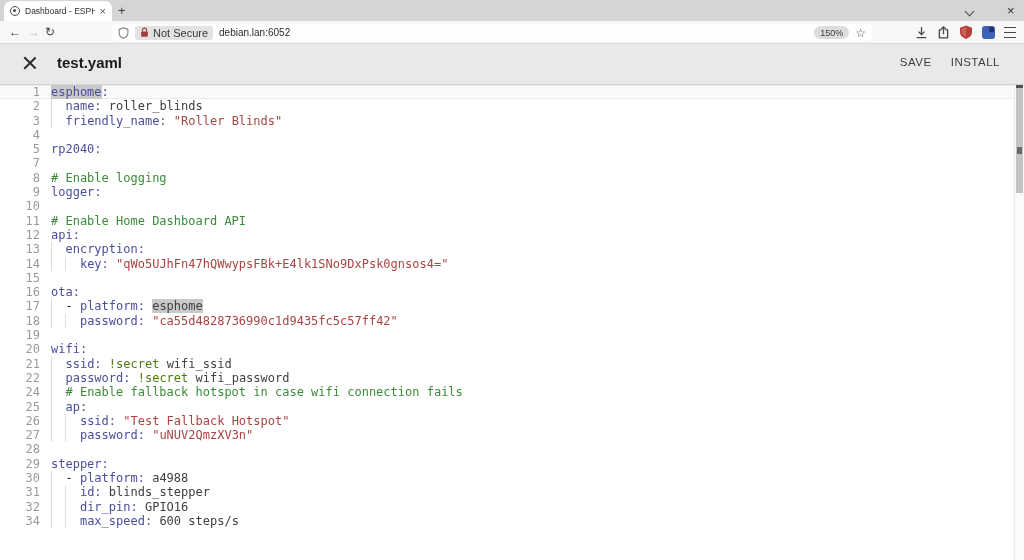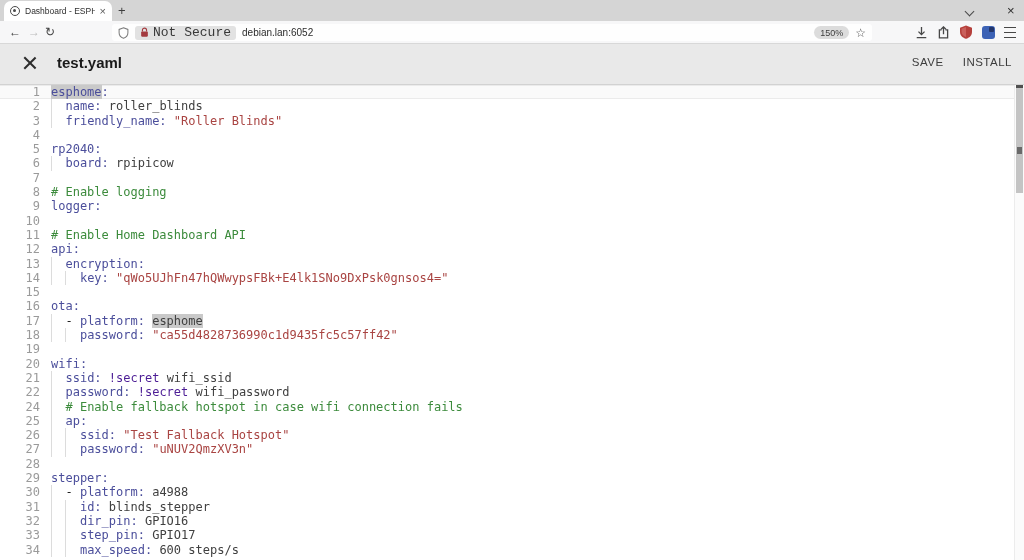--- a/index.html
+++ b/index.html
@@ -18,53 +18,53 @@
   .newtab { position:absolute; left:118px; top:2px; font-size:13px; color:#3f3f3f; line-height:17px; }
   .chev { position:absolute; top:8px; width:7px; height:7px; border:solid #4a4a4a; border-width:0 1.4px 1.4px 0; transform:rotate(45deg); }
   .win-close { position:absolute; left:1007px; top:3px; font-size:13px; color:#2e2e2e; }
 
   
   .toolbar { position:absolute; left:0; top:21px; width:1024px; height:23px; background:#f7f7f8; border-bottom:1px solid #d8d8d8; }
   .navbtn { position:absolute; top:25px; font-size:12px; color:#424242; }
   .urlbar { position:absolute; left:112px; top:24px; width:760px; height:17px; background:#fefefe; border-radius:3px;
             display:flex; align-items:center; padding:0 6px; gap:6px; }
   .chip { background:#e2e2e2; border-radius:3px; height:14px; display:flex; align-items:center; gap:4px; padding:0 5px; }
-  .chip span { font-size:13px; color:#383838;font-family:Liberation Mono, monospace; }
+  .chip span { font-size:11px; color:#383838; }
   .url-text { font-size:10px; color:#2c2c2c; flex:1; }
   .zoom-chip { background:#dcdcdc; border-radius:8px; height:13px; padding:0 6px; font-size:9px; color:#3d3d3d; display:flex; align-items:center; }
   .star { font-size:12px; color:#555; line-height:1; }
   .tb-icons { position:absolute; right:8px; top:23px; display:flex; align-items:center; gap:9px; height:18px; }
   .ext-blue { width:13px; height:13px; background:#3c62b5; border-radius:3px; position:relative; }
   .ext-blue::after { content:""; position:absolute; right:1px; top:1px; width:5px; height:5px; background:#23366b; border-radius:1px; }
   .burger { width:12px; height:11px; background:linear-gradient(#474747 0 1.4px, transparent 1.4px 4.8px, #474747 4.8px 6.2px, transparent 6.2px 9.6px, #474747 9.6px 11px); }
 
   
   .ed-header { position:absolute; left:0; top:44px; width:1024px; height:41px; background:#e9e9e9;
                border-bottom:1px solid #d2d2d2; display:flex; align-items:center; }
   .close-x { position:absolute; left:22px; top:55px; width:16px; height:16px; cursor:pointer; }
   .close-x::before, .close-x::after { content:""; position:absolute; left:7px; top:0; width:1.6px; height:16px; background:#2d2d2d; }
   .close-x::before { transform:rotate(45deg); }
   .close-x::after { transform:rotate(-45deg); }
   .ed-title { position:absolute; left:57px; top:54px; font-size:15px; font-weight:bold; color:#1a1a1a; }
-  .ed-actions { position:absolute; right:12px; top:56px; display:flex; gap:19px; }
+  .ed-actions { position:absolute; right:24px; top:56px; display:flex; gap:19px; }
   .ed-btn { font-size:11.5px; letter-spacing:.5px; color:#3d3d3d; background:none; border:none; font-family:inherit; cursor:pointer; }
 
   
   .editor { position:absolute; left:0; top:85px; width:1024px; height:475px; background:#fff; overflow:hidden;
             font-family:"DejaVu Sans Mono","Liberation Mono",monospace; font-size:12px; }
   .row { height:14.3px; line-height:14.3px; white-space:pre; }
   .row.active { background:#fafafa; box-shadow: inset 0 1px #ebebeb, inset 0 -1px #ebebeb; }
   .ln { display:inline-block; width:40px; text-align:right; color:#9a9a9a; vertical-align:top; }
   .lc { position:relative; display:inline-block; margin-left:11px; vertical-align:top; }
   .guide { position:absolute; top:0; bottom:0; width:1px; background:#dcdcdc; }
   .key { color:#4b4e9b; }
   .val { color:#404040; }
   .str { color:#a94442; }
   .cmt { color:#3c8b3c; }
-  .tag { color:#4c1d95; }
+  .tag { color:#4d7c0f; }
   .pln { color:#222; }
   .hl  { background:#c9c9c9; }
 
   
   .scrollbar { position:absolute; right:0; top:85px; width:10px; height:475px; background:#fbfbfb; border-left:1px solid #ececec; }
   .sb-thumb { position:absolute; left:1px; right:1px; top:0; height:108px; background:#c4c4c4; }
   .sb-mark-top { position:absolute; left:0; right:0; top:0; height:3px; background:#4f4f4f; }
   .sb-mark-mid { position:absolute; left:1px; right:1px; top:62px; height:7px; background:#696969; }
 
   svg { display:block; }
@@ -130,21 +130,20 @@
     <button class="ed-btn">INSTALL</button>
   </div>
 
   <div class="editor">
     <div>
         <div class="row active"><span class="ln">1</span><span class="lc"><span class="key hl">esphome</span><span class="key">:</span></span></div>
         <div class="row"><span class="ln">2</span><span class="lc"><i class="guide" style="left: 0px;"></i><span class="pln">  </span><span class="key">name:</span><span class="pln"> </span><span class="val">roller_blinds</span></span></div>
         <div class="row"><span class="ln">3</span><span class="lc"><i class="guide" style="left: 0px;"></i><span class="pln">  </span><span class="key">friendly_name:</span><span class="pln"> </span><span class="str">"Roller Blinds"</span></span></div>
         <div class="row"><span class="ln">4</span><span class="lc"></span></div>
         <div class="row"><span class="ln">5</span><span class="lc"><span class="key">rp2040:</span></span></div>
-        <div class="row"><span class="ln">6</span><span class="lc"><i class="guide" style="left: 0px;"></i><span class="pln">  </span><span class="key">board:</span><span class="pln"> </span><span class="val">rpipicow</span></span></div>
         <div class="row"><span class="ln">7</span><span class="lc"></span></div>
         <div class="row"><span class="ln">8</span><span class="lc"><span class="cmt"># Enable logging</span></span></div>
         <div class="row"><span class="ln">9</span><span class="lc"><span class="key">logger:</span></span></div>
         <div class="row"><span class="ln">10</span><span class="lc"></span></div>
         <div class="row"><span class="ln">11</span><span class="lc"><span class="cmt"># Enable Home Dashboard API</span></span></div>
         <div class="row"><span class="ln">12</span><span class="lc"><span class="key">api:</span></span></div>
         <div class="row"><span class="ln">13</span><span class="lc"><i class="guide" style="left: 0px;"></i><span class="pln">  </span><span class="key">encryption:</span></span></div>
         <div class="row"><span class="ln">14</span><span class="lc"><i class="guide" style="left: 0px;"></i><i class="guide" style="left: 14.45px;"></i><span class="pln">    </span><span class="key">key:</span><span class="pln"> </span><span class="str">"qWo5UJhFn47hQWwypsFBk+E4lk1SNo9DxPsk0gnsos4="</span></span></div>
         <div class="row"><span class="ln">15</span><span class="lc"></span></div>
         <div class="row"><span class="ln">16</span><span class="lc"><span class="key">ota:</span></span></div>
@@ -156,21 +155,20 @@
         <div class="row"><span class="ln">22</span><span class="lc"><i class="guide" style="left: 0px;"></i><span class="pln">  </span><span class="key">password:</span><span class="pln"> </span><span class="tag">!secret</span><span class="pln"> </span><span class="val">wifi_password</span></span></div>
         <div class="row"><span class="ln">24</span><span class="lc"><i class="guide" style="left: 0px;"></i><span class="pln">  </span><span class="cmt"># Enable fallback hotspot in case wifi connection fails</span></span></div>
         <div class="row"><span class="ln">25</span><span class="lc"><i class="guide" style="left: 0px;"></i><span class="pln">  </span><span class="key">ap:</span></span></div>
         <div class="row"><span class="ln">26</span><span class="lc"><i class="guide" style="left: 0px;"></i><i class="guide" style="left: 14.45px;"></i><span class="pln">    </span><span class="key">ssid:</span><span class="pln"> </span><span class="str">"Test Fallback Hotspot"</span></span></div>
         <div class="row"><span class="ln">27</span><span class="lc"><i class="guide" style="left: 0px;"></i><i class="guide" style="left: 14.45px;"></i><span class="pln">    </span><span class="key">password:</span><span class="pln"> </span><span class="str">"uNUV2QmzXV3n"</span></span></div>
         <div class="row"><span class="ln">28</span><span class="lc"></span></div>
         <div class="row"><span class="ln">29</span><span class="lc"><span class="key">stepper:</span></span></div>
         <div class="row"><span class="ln">30</span><span class="lc"><i class="guide" style="left: 0px;"></i><span class="pln">  - </span><span class="key">platform:</span><span class="pln"> </span><span class="val">a4988</span></span></div>
         <div class="row"><span class="ln">31</span><span class="lc"><i class="guide" style="left: 0px;"></i><i class="guide" style="left: 14.45px;"></i><span class="pln">    </span><span class="key">id:</span><span class="pln"> </span><span class="val">blinds_stepper</span></span></div>
         <div class="row"><span class="ln">32</span><span class="lc"><i class="guide" style="left: 0px;"></i><i class="guide" style="left: 14.45px;"></i><span class="pln">    </span><span class="key">dir_pin:</span><span class="pln"> </span><span class="val">GPIO16</span></span></div>
-        <div class="row"><span class="ln">33</span><span class="lc"><i class="guide" style="left: 0px;"></i><i class="guide" style="left: 14.45px;"></i><span class="pln">    </span><span class="key">step_pin:</span><span class="pln"> </span><span class="val">GPIO17</span></span></div>
         <div class="row"><span class="ln">34</span><span class="lc"><i class="guide" style="left: 0px;"></i><i class="guide" style="left: 14.45px;"></i><span class="pln">    </span><span class="key">max_speed:</span><span class="pln"> </span><span class="val">600 steps/s</span></span></div>
       </div>
   </div>
 
   <div class="scrollbar">
     <div class="sb-thumb">
       <div class="sb-mark-top"></div>
       <div class="sb-mark-mid"></div>
     </div>
   </div>

